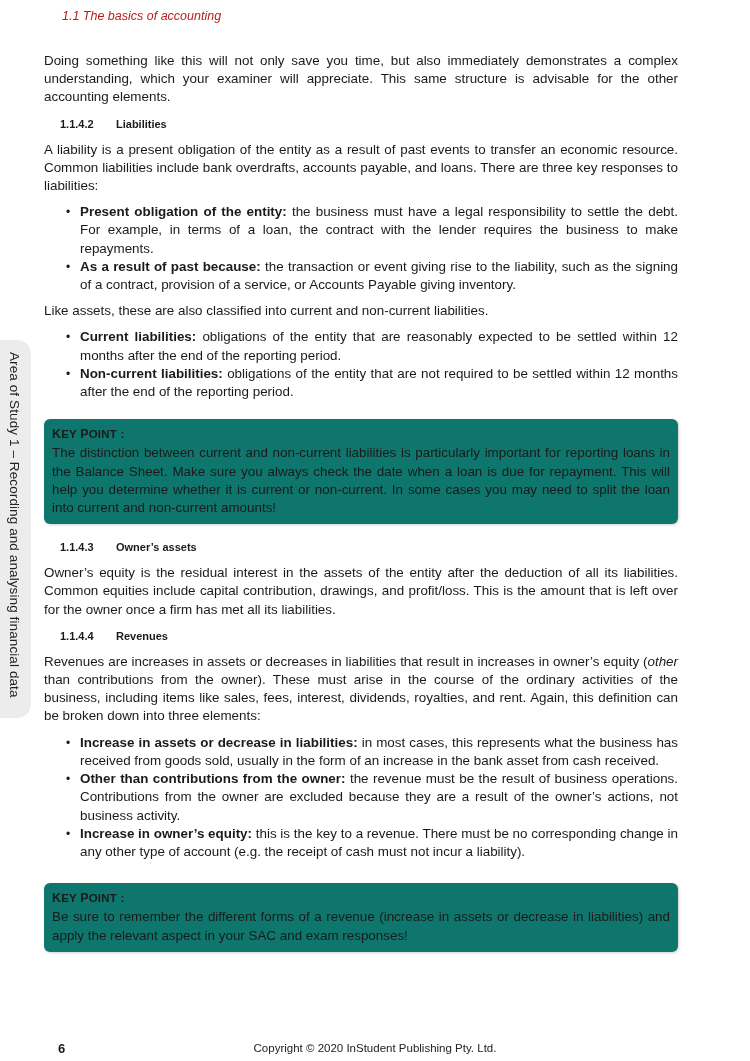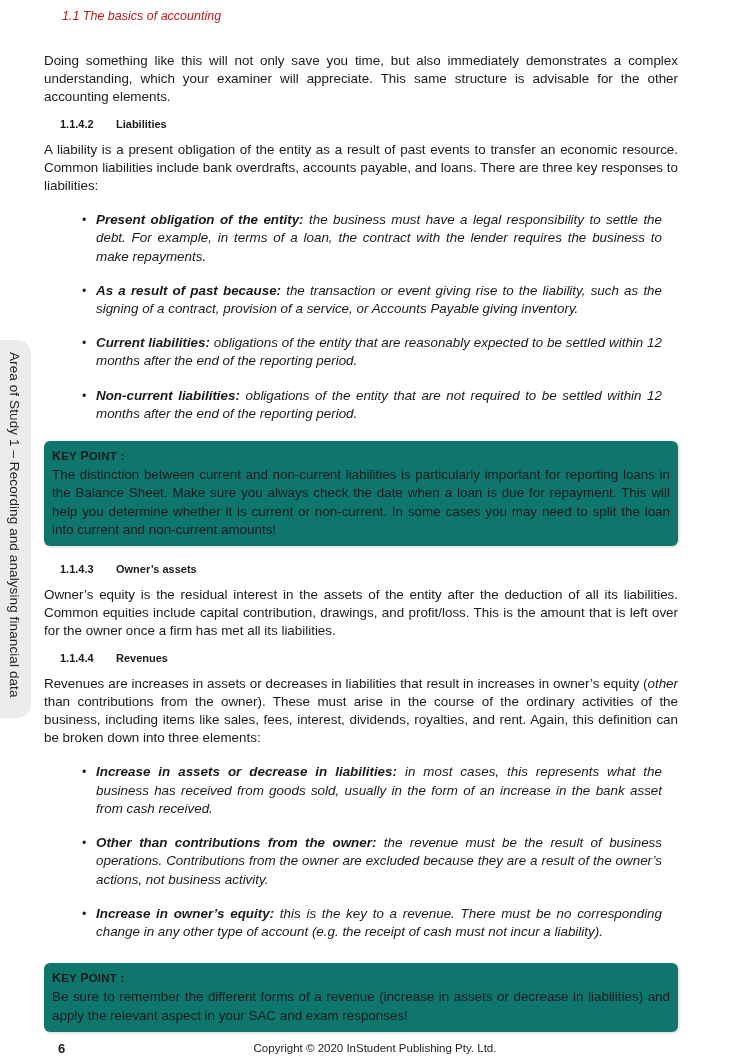--- a/index.html
+++ b/index.html
@@ -23,21 +23,21 @@
   .content {
     position: absolute; left: 44px; top: 52px; width: 634px;
     font-size: 13.4px; line-height: 18.2px; text-align: justify;
   }
   p { margin: 0 0 8px 0; }
   h3 {
     margin: 0 0 8px 16px; font-size: 11px; font-weight: bold; line-height: 18px;
   }
   h3 .num { display: inline-block; width: 56px; }
   ul { margin: 0 0 8px 0; padding: 0 0 0 36px; list-style: none; }
-  ul li { position: relative; margin: 16px; font-style: italic; }
+  ul li { position: relative; margin: 0; }
   ul li::before {
     content: "\2022"; position: absolute; left: -14px; top: 0; font-size: 12px;
   }
   b { font-weight: bold; }
   .keypoint {
     background: #0f766e; border-radius: 6px; padding: 6px 8px 7px 8px;
     box-shadow: 1px 1px 3px rgba(0,0,0,0.18); margin: 18px 0 14px 0;
   }
   .kp-title { font-size: 11.5px; font-weight: bold; font-variant: small-caps; letter-spacing: 0.2px; margin-bottom: 1px; }
   .kp-title .big { font-size: 12.5px; }
@@ -57,20 +57,21 @@
   <p>Doing something like this will not only save you time, but also immediately demonstrates a complex understanding, which your examiner will appreciate. This same structure is advisable for the other accounting elements.</p>
 
   <h3>
     <span class="num">1.1.4.2</span><span>Liabilities</span>
   </h3>
   <p>A liability is a present obligation of the entity as a result of past events to transfer an economic resource. Common liabilities include bank overdrafts, accounts payable, and loans. There are three key responses to liabilities:</p>
   <ul>
     <li><b>Present obligation of the entity:</b><span> the business must have a legal responsibility to settle the debt. For example, in terms of a loan, the contract with the lender requires the business to make repayments.</span></li>
     <li><b>As a result of past because:</b><span> the transaction or event giving rise to the liability, such as the signing of a contract, provision of a service, or Accounts Payable giving inventory.</span></li>
   </ul>
+  <p>Like assets, these are also classified into current and non-current liabilities.</p>
   <ul>
     <li><b>Current liabilities:</b><span> obligations of the entity that are reasonably expected to be settled within 12 months after the end of the reporting period.</span></li>
     <li><b>Non-current liabilities:</b><span> obligations of the entity that are not required to be settled within 12 months after the end of the reporting period.</span></li>
   </ul>
 
   <div class="keypoint">
     <div class="kp-title"><span class="big">K</span><span>EY </span><span class="big">P</span><span>OINT :</span></div>
     <div>The distinction between current and non-current liabilities is particularly important for reporting loans in the Balance Sheet. Make sure you always check the date when a loan is due for repayment. This will help you determine whether it is current or non-current. In some cases you may need to split the loan into current and non-current amounts!</div>
   </div>
 

